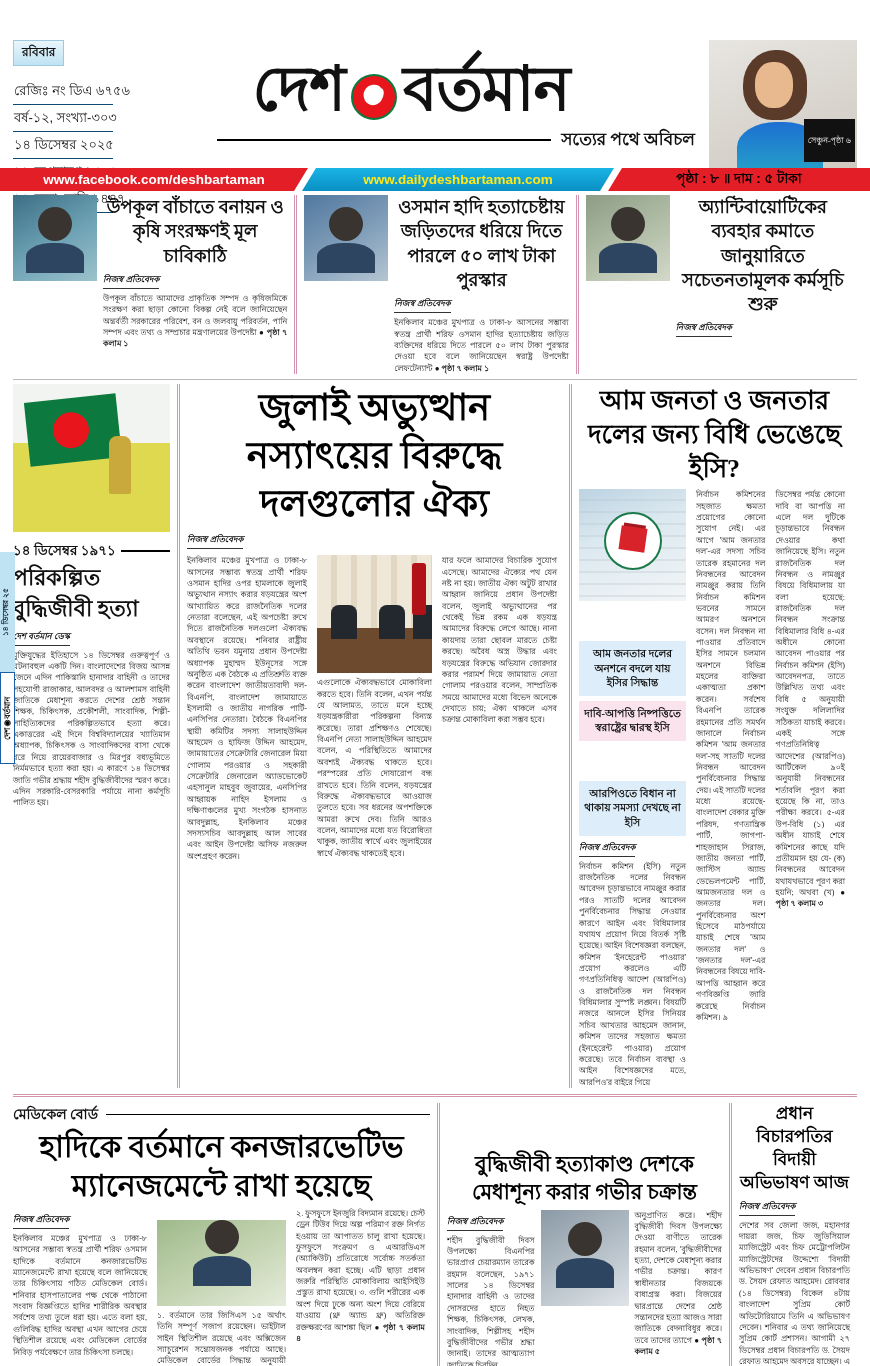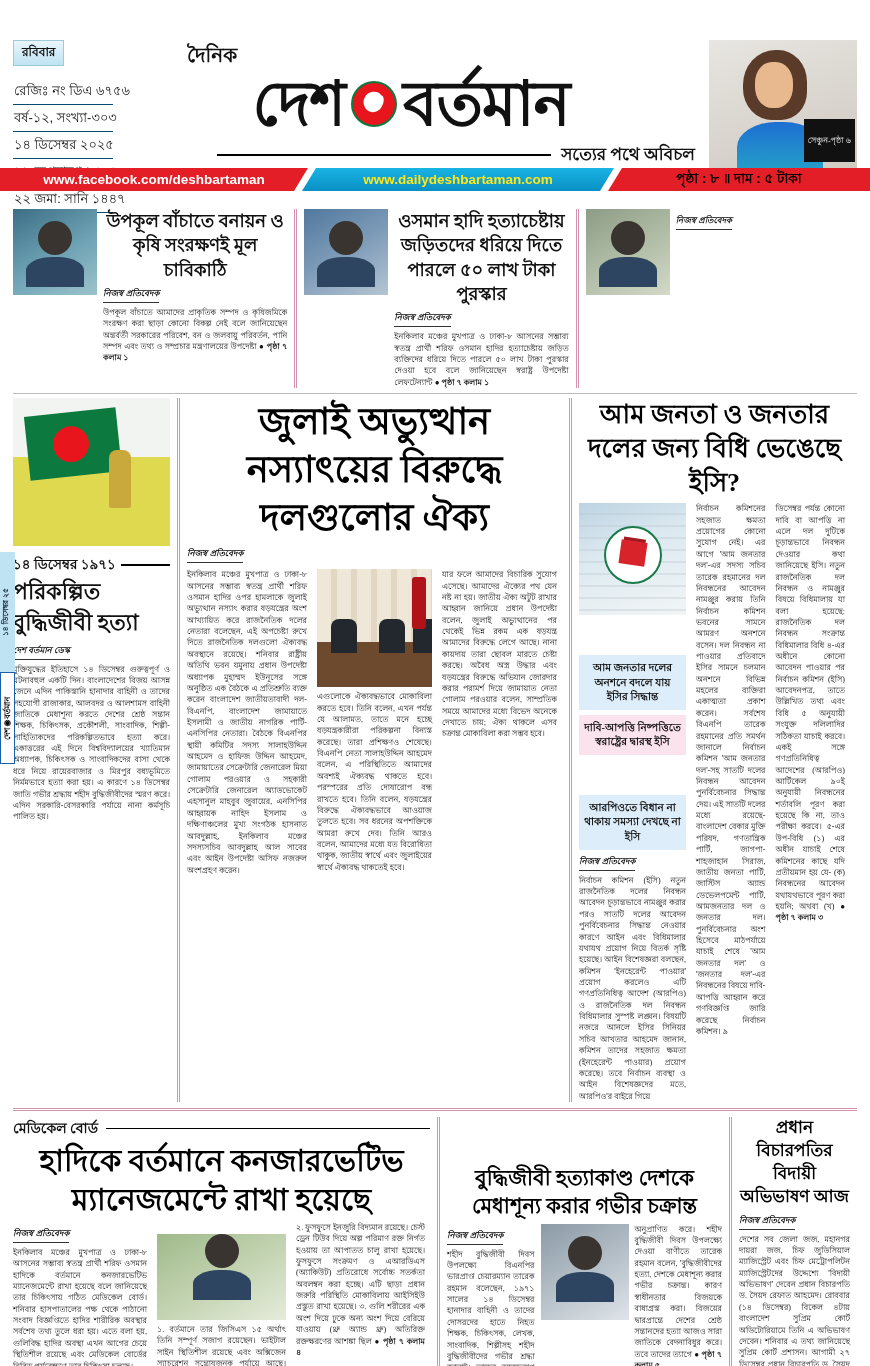--- a/index.html
+++ b/index.html
@@ -11,39 +11,39 @@
   }
 
   
   .masthead { display:flex; padding:40px 13px 4px 13px; height:168px; }
   .info-box { width:100px; font-family:"Liberation Sans",sans-serif; }
   .day-badge { background:linear-gradient(#eaf6fd,#bfe3f2); border:1px solid #9fc9dd;
     font-size:12px; font-weight:bold; padding:2px 8px; display:inline-block; margin-bottom:12px;}
   .info-line { font-size:13px; padding:3px 1px 2px; border-bottom:1px solid #0c4a6e; white-space:nowrap;}
   .title-block { flex:1; padding:0 14px; }
   .title-prefix { font-size:20px; font-weight:bold; margin-left:60px; }
-  .title-row { display:flex; align-items:center; justify-content:center; gap:6px; }
+  .title-row { display:flex; align-items:flex-end; justify-content:center; gap:6px;margin-top:18px; }
   .title-word { font-size:62px; font-weight:900; letter-spacing:-1px; line-height:1; }
   .logo-circle { width:46px; height:46px; flex:0 0 46px; }
   .tag-row { display:flex; align-items:center; gap:10px; margin-top:6px; padding-left:90px;}
   .tag-rule { flex:1; border-top:2px solid #000; }
   .tagline { font-size:17px; font-weight:bold; white-space:nowrap; }
   .promo-photo { position:relative; width:148px; height:128px; flex:0 0 148px;
     background:linear-gradient(160deg,#e8e6e2 0%,#dcd8d2 45%,#cfcac2 100%); overflow:hidden;}
   .promo-photo::before { content:""; position:absolute; left:34px; top:10px; width:64px; height:70px;
     background:#5a3a28; border-radius:50% 45% 40% 45%; }
   .promo-photo::after { content:""; position:absolute; left:28px; bottom:-10px; width:86px; height:56px;
     background:linear-gradient(#1d6fd1,#26a6c8); border-radius:45% 45% 0 0; }
   .promo-face { position:absolute; left:46px; top:22px; width:38px; height:46px;
     background:#e8b98f; border-radius:45%; }
   .promo-badge { position:absolute; right:2px; bottom:6px; background:#111; color:#fff;
     font-size:8px; font-family:"Liberation Sans",sans-serif; padding:15px 4px; z-index:3;}
 
   
-  .url-bar { display:flex; height:23px; margin:0 0 18px 0; font-family:"Liberation Sans",sans-serif; }
+  .url-bar { display:flex; height:23px; margin:0 0 4px 0; font-family:"Liberation Sans",sans-serif; }
   .seg { display:flex; align-items:center; justify-content:center; font-weight:bold; font-size:13.5px; }
   .seg-fb { width:308px; background:#e31e26; color:#fff; clip-path:polygon(0 0,100% 0,calc(100% - 14px) 100%,0 100%); }
   .seg-web { width:312px; background:linear-gradient(#19b4e4,#0a8fc4); color:#ffe619;
     clip-path:polygon(14px 0,100% 0,calc(100% - 14px) 100%,0 100%); margin-left:-6px;}
   .seg-price { flex:1; background:#e31e26; color:#000000; clip-path:polygon(14px 0,100% 0,100% 100%,0 100%); margin-left:-6px;}
 
   
   .byline { font-size:8.5px; font-weight:bold; font-family:"Liberation Sans",sans-serif;
     border-bottom:1px solid #333; display:inline-block; padding-bottom:1px; margin:3px 0 4px;font-style:italic; }
   .body-text { font-size:8px; line-height:1.42; text-align:justify; color:#151515; }
@@ -152,21 +152,20 @@
   <header class="masthead">
     <div class="info-box">
       <div class="day-badge">রবিবার</div>
       <div class="info-line">রেজিঃ নং ডিএ ৬৭৫৬</div>
       <div class="info-line">বর্ষ-১২, সংখ্যা-৩০৩</div>
       <div class="info-line">১৪ ডিসেম্বর ২০২৫</div>
       <div class="info-line">২৯ অগ্রহায়ণ ১৪৩২</div>
       <div class="info-line">২২ জমা: সানি ১৪৪৭</div>
     </div>
     <div class="title-block">
-      <div class="title-prefix">দৈনিক</div>
       <div class="title-row">
         <span class="title-word">দেশ</span>
         <span class="logo-circle">
           <svg viewBox="0 0 46 46" width="46" height="46">
             <circle cx="23" cy="23" r="22" fill="#e8151d" stroke="#0c7a3e" stroke-width="2"></circle>
             <path d="M14 16 C17 10,27 9,30 14 C34 15,33 22,31 25 C28 32,19 33,15 28 C12 24,12 19,14 16 Z" fill="#fff"></path>
           </svg>
         </span>
         <span class="title-word">বর্তমান</span>
       </div>
@@ -200,20 +199,21 @@
       <div class="brief-photo ph-official2 ph-portrait"></div>
       <div>
         <h3>ওসমান হাদি হত্যাচেষ্টায় জড়িতদের ধরিয়ে দিতে পারলে ৫০ লাখ টাকা পুরস্কার</h3>
         <div class="byline">নিজস্ব প্রতিবেদক</div>
         <p class="body-text"><span>ইনকিলাব মঞ্চের মুখপাত্র ও ঢাকা-৮ আসনের সম্ভাব্য স্বতন্ত্র প্রার্থী শরিফ ওসমান হাদির হত্যাচেষ্টায় জড়িত ব্যক্তিদের ধরিয়ে দিতে পারলে ৫০ লাখ টাকা পুরস্কার দেওয়া হবে বলে জানিয়েছেন স্বরাষ্ট্র উপদেষ্টা লেফটেন্যান্ট</span> <span class="jump">● পৃষ্ঠা ৭ কলাম ১</span></p>
       </div>
     </article>
     <article class="bcol brief">
       <div class="brief-photo ph-official3 ph-portrait"></div>
       <div>
+        <h3>অ্যান্টিবায়োটিকের ব্যবহার কমাতে জানুয়ারিতে সচেতনতামূলক কর্মসূচি শুরু</h3>
         <div class="byline">নিজস্ব প্রতিবেদক</div>
       </div>
     </article>
   </section>
 
   <section class="band main-band">
 
     <article class="bcol">
       <div class="ph-flag">
         <div class="cloth"></div>

